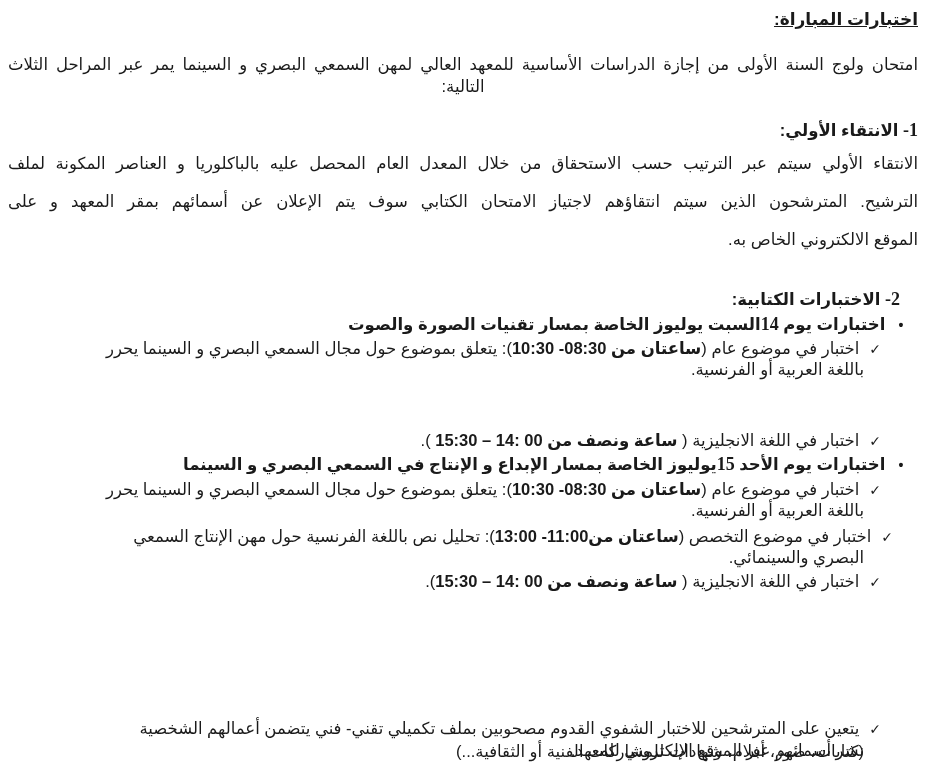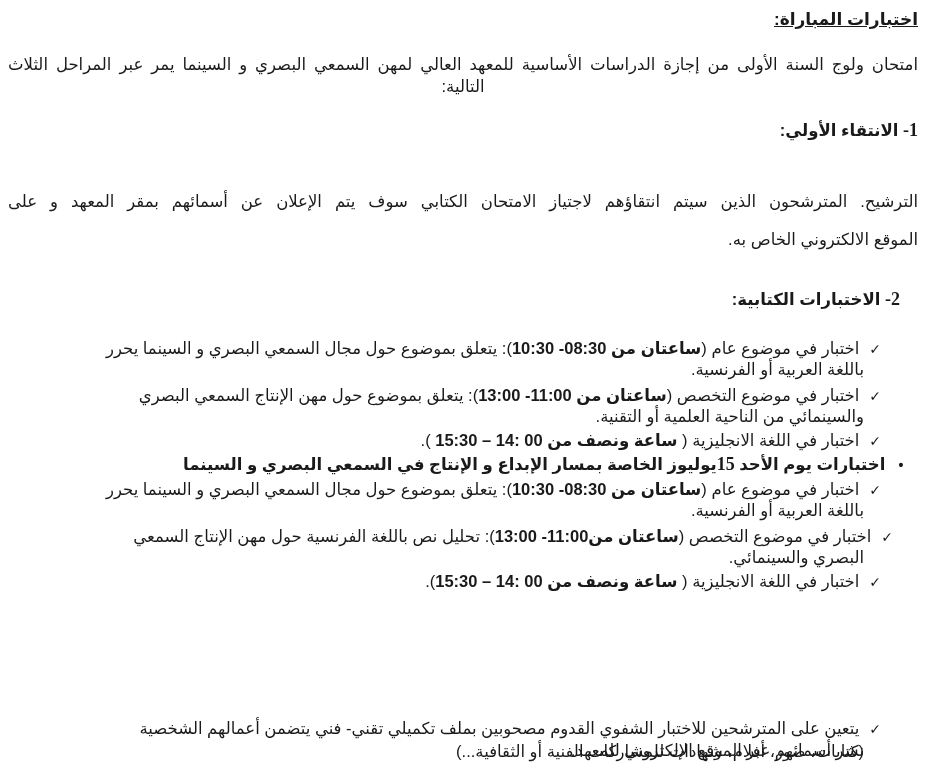--- a/index.html
+++ b/index.html
@@ -24,40 +24,40 @@
 
   <div class="line title" style="top:10px;">اختبارات المباراة:</div>
 
   <div class="line just" style="top:54px;">امتحان ولوج السنة الأولى من إجازة الدراسات الأساسية للمعهد العالي لمهن السمعي البصري و السينما يمر عبر المراحل الثلاث</div>
   <div class="line" style="top:76px;text-align:center;">التالية:</div>
 
   <div class="line b" style="top:120px;">
     <span class="num">1-</span>
     <span>الانتقاء الأولي:</span>
   </div>
+  <div class="line just" style="top:153px;">الانتقاء الأولي سيتم عبر الترتيب حسب الاستحقاق من خلال المعدل العام المحصل عليه بالباكلوريا و العناصر المكونة لملف</div>
   <div class="line just" style="top:191px;">الترشيح. المترشحون الذين سيتم انتقاؤهم لاجتياز الامتحان الكتابي سوف يتم الإعلان عن أسمائهم بمقر المعهد و على</div>
   <div class="line" style="top:229px;">الموقع الالكتروني الخاص به.</div>
 
   <div class="line b" style="top:289px; right:26px;">
     <span class="num">2-</span>
     <span>الاختبارات الكتابية:</span>
   </div>
 
+  <div class="line b" style="top:314px; right:14px;">
+    <span class="bullet">•</span>
+    <span>اختبارات يوم </span><span class="num">14</span><span>السبت يوليوز الخاصة بمسار تقنيات </span><span>الصورة والصوت</span>
+  </div>
 
   <div class="line" style="top:338px; right:40px;">
     <span class="check">✓</span>
     <span>اختبار في موضوع عام (</span><span class="b">ساعتان من 08:30- 10:30</span><span>): يتعلق بموضوع حول مجال السمعي البصري و السينما يحرر</span>
   </div>
   <div class="line" style="top:359px; right:62px;">باللغة العربية أو الفرنسية.</div>
 
-  <div class="line" style="top:385px; right:40px;">
-    <span class="check">✓</span>
-    <span>اختبار في موضوع التخصص (</span><span class="b">ساعتان من 11:00- 13:00</span><span>):  يتعلق بموضوع حول مهن الإنتاج السمعي البصري</span>
-  </div>
-  <div class="line" style="top:406px; right:62px;">والسينمائي من الناحية العلمية أو التقنية.</div>
 
   <div class="line" style="top:430px; right:40px;">
     <span class="check">✓</span>
     <span>اختبار في اللغة الانجليزية ( </span><span class="b">ساعة ونصف من 00 :14 – 15:30</span><span> ).</span>
   </div>
 
   <div class="line b" style="top:454px; right:14px;">
     <span class="bullet">•</span>
     <span>اختبارات يوم الأحد </span><span class="num">15</span><span>يوليوز الخاصة بمسار </span><span>الإبداع و الإنتاج في السمعي البصري و السينما</span>
   </div>

